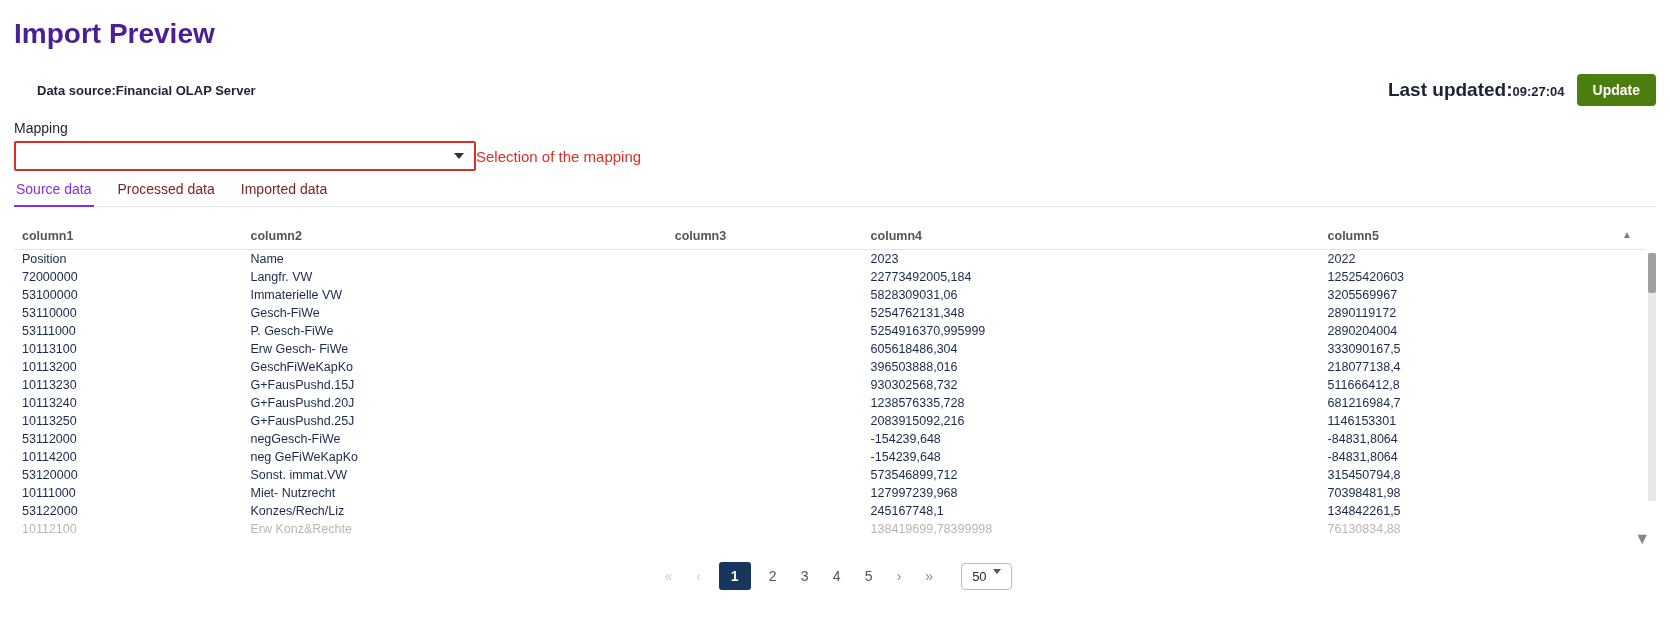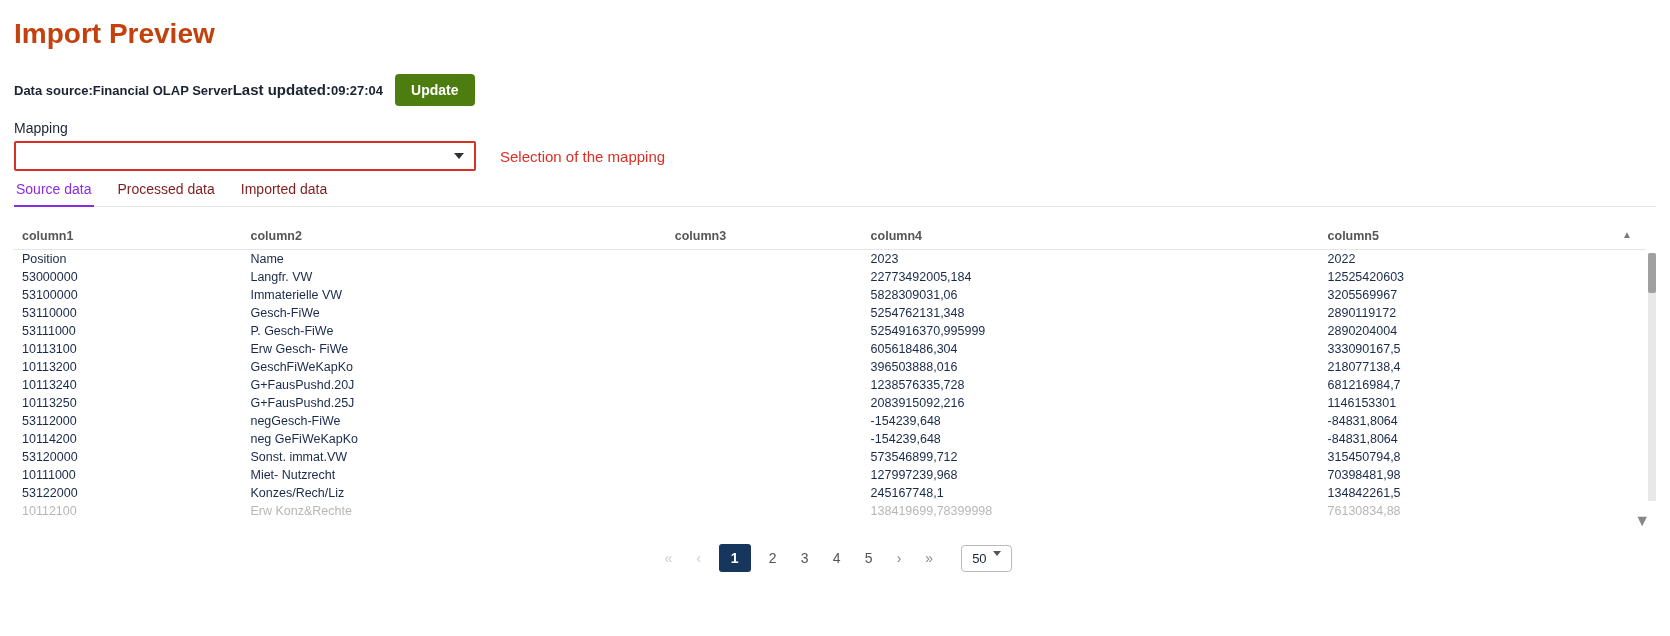--- a/index.html
+++ b/index.html
@@ -1,26 +1,26 @@
 <!DOCTYPE html>
 <html><head>
   <meta charset="utf-8">
   <style>
     * { box-sizing: border-box; margin: 0; padding: 0; }
     body { font-family: -apple-system, BlinkMacSystemFont, "Segoe UI", Arial, sans-serif; background: #fff; color: #1a2332; padding: 8px 14px; width: 1670px; }
-    .page-title { font-size: 28px; font-weight: 700; color: #c2410c; margin: 10px 0 24px 0; }
-    .header-row { display: flex; justify-content: flex-start; align-items: center; margin-bottom: 14px; }
+    .page-title { font-size: 28px; font-weight: 700; color: #4c1d95; margin: 10px 0 24px 0; }
+    .header-row { display: flex; justify-content: space-between; align-items: center; margin-bottom: 14px; margin-left: 23px; }
     .data-source-label { font-weight: 700; font-size: 13px; }
     .data-source-value { font-weight: 700; font-size: 13px; }
     .right-header { display: flex; align-items: center; gap: 12px; }
-    .last-updated-label { font-weight: 700; font-size: 15px; }
+    .last-updated-label { font-weight: 700; font-size: 19px; }
     .last-updated-value { font-weight: 700; font-size: 13px; }
     .update-btn { background: #4d7c0f; color: #fff; border: none; padding: 8px 16px; font-size: 14px; font-weight: 600; border-radius: 4px; cursor: pointer; }
     .mapping-label { font-size: 14px; color: #1a2332; margin-bottom: 5px; }
-    .mapping-row { display: flex; align-items: center; gap: 24px; margin-bottom: 6px; }
+    .mapping-row { display: flex; align-items: center; gap: 0; margin-bottom: 6px; }
     .mapping-select-wrap { border: 2px solid #d93025; border-radius: 2px; width: 462px; height: 30px; position: relative; display: flex; align-items: center; background: transparent; }
     .mapping-select-inner { flex: 1; height: 100%; display: flex; align-items: center; justify-content: flex-end; padding-right: 10px; }
     .caret-down { width: 0; height: 0; border-left: 5px solid transparent; border-right: 5px solid transparent; border-top: 6px solid #333; }
     .annotation { color: #d93025; font-size: 15px; }
     .tabs { display: flex; gap: 22px; border-bottom: 1px solid #e5e5e5; margin-bottom: 12px; margin-top: -2px; }
     .tab { padding: 6px 2px 8px 2px; font-size: 14px; color: #7f1d1d; cursor: pointer; }
     .tab.active { color: #8a2be2; border-bottom: 2px solid #8a2be2; margin-bottom: -1px; font-weight: 500;}
     .table-wrap { width: 100%; overflow: hidden; position: relative; margin-top: 16px;}
     table { width: calc(100% - 10px); border-collapse: collapse; table-layout: fixed; font-size: 12.5px; }
     thead th { text-align: left; font-weight: 700; color: #555; padding: 6px 8px; border-bottom: 1px solid #e5e5e5; font-size: 12.5px;}
@@ -98,21 +98,21 @@
     </thead>
     <tbody id="table-body">
         <tr>
           <td>Position</td>
           <td>Name</td>
           <td></td>
           <td>2023</td>
           <td>2022</td>
         </tr>
         <tr>
-          <td>53000000</td>
+          <td>72000000</td>
           <td>Langfr. VW</td>
           <td></td>
           <td>22773492005,184</td>
           <td>12525420603</td>
         </tr>
         <tr>
           <td>53100000</td>
           <td>Immaterielle VW</td>
           <td></td>
           <td>5828309031,06</td>
@@ -138,20 +138,27 @@
           <td></td>
           <td>605618486,304</td>
           <td>333090167,5</td>
         </tr>
         <tr>
           <td>10113200</td>
           <td>GeschFiWeKapKo</td>
           <td></td>
           <td>396503888,016</td>
           <td>218077138,4</td>
+        </tr>
+        <tr>
+          <td>10113230</td>
+          <td>G+FausPushd.15J</td>
+          <td></td>
+          <td>930302568,732</td>
+          <td>511666412,8</td>
         </tr>
         <tr>
           <td>10113240</td>
           <td>G+FausPushd.20J</td>
           <td></td>
           <td>1238576335,728</td>
           <td>681216984,7</td>
         </tr>
         <tr>
           <td>10113250</td>

